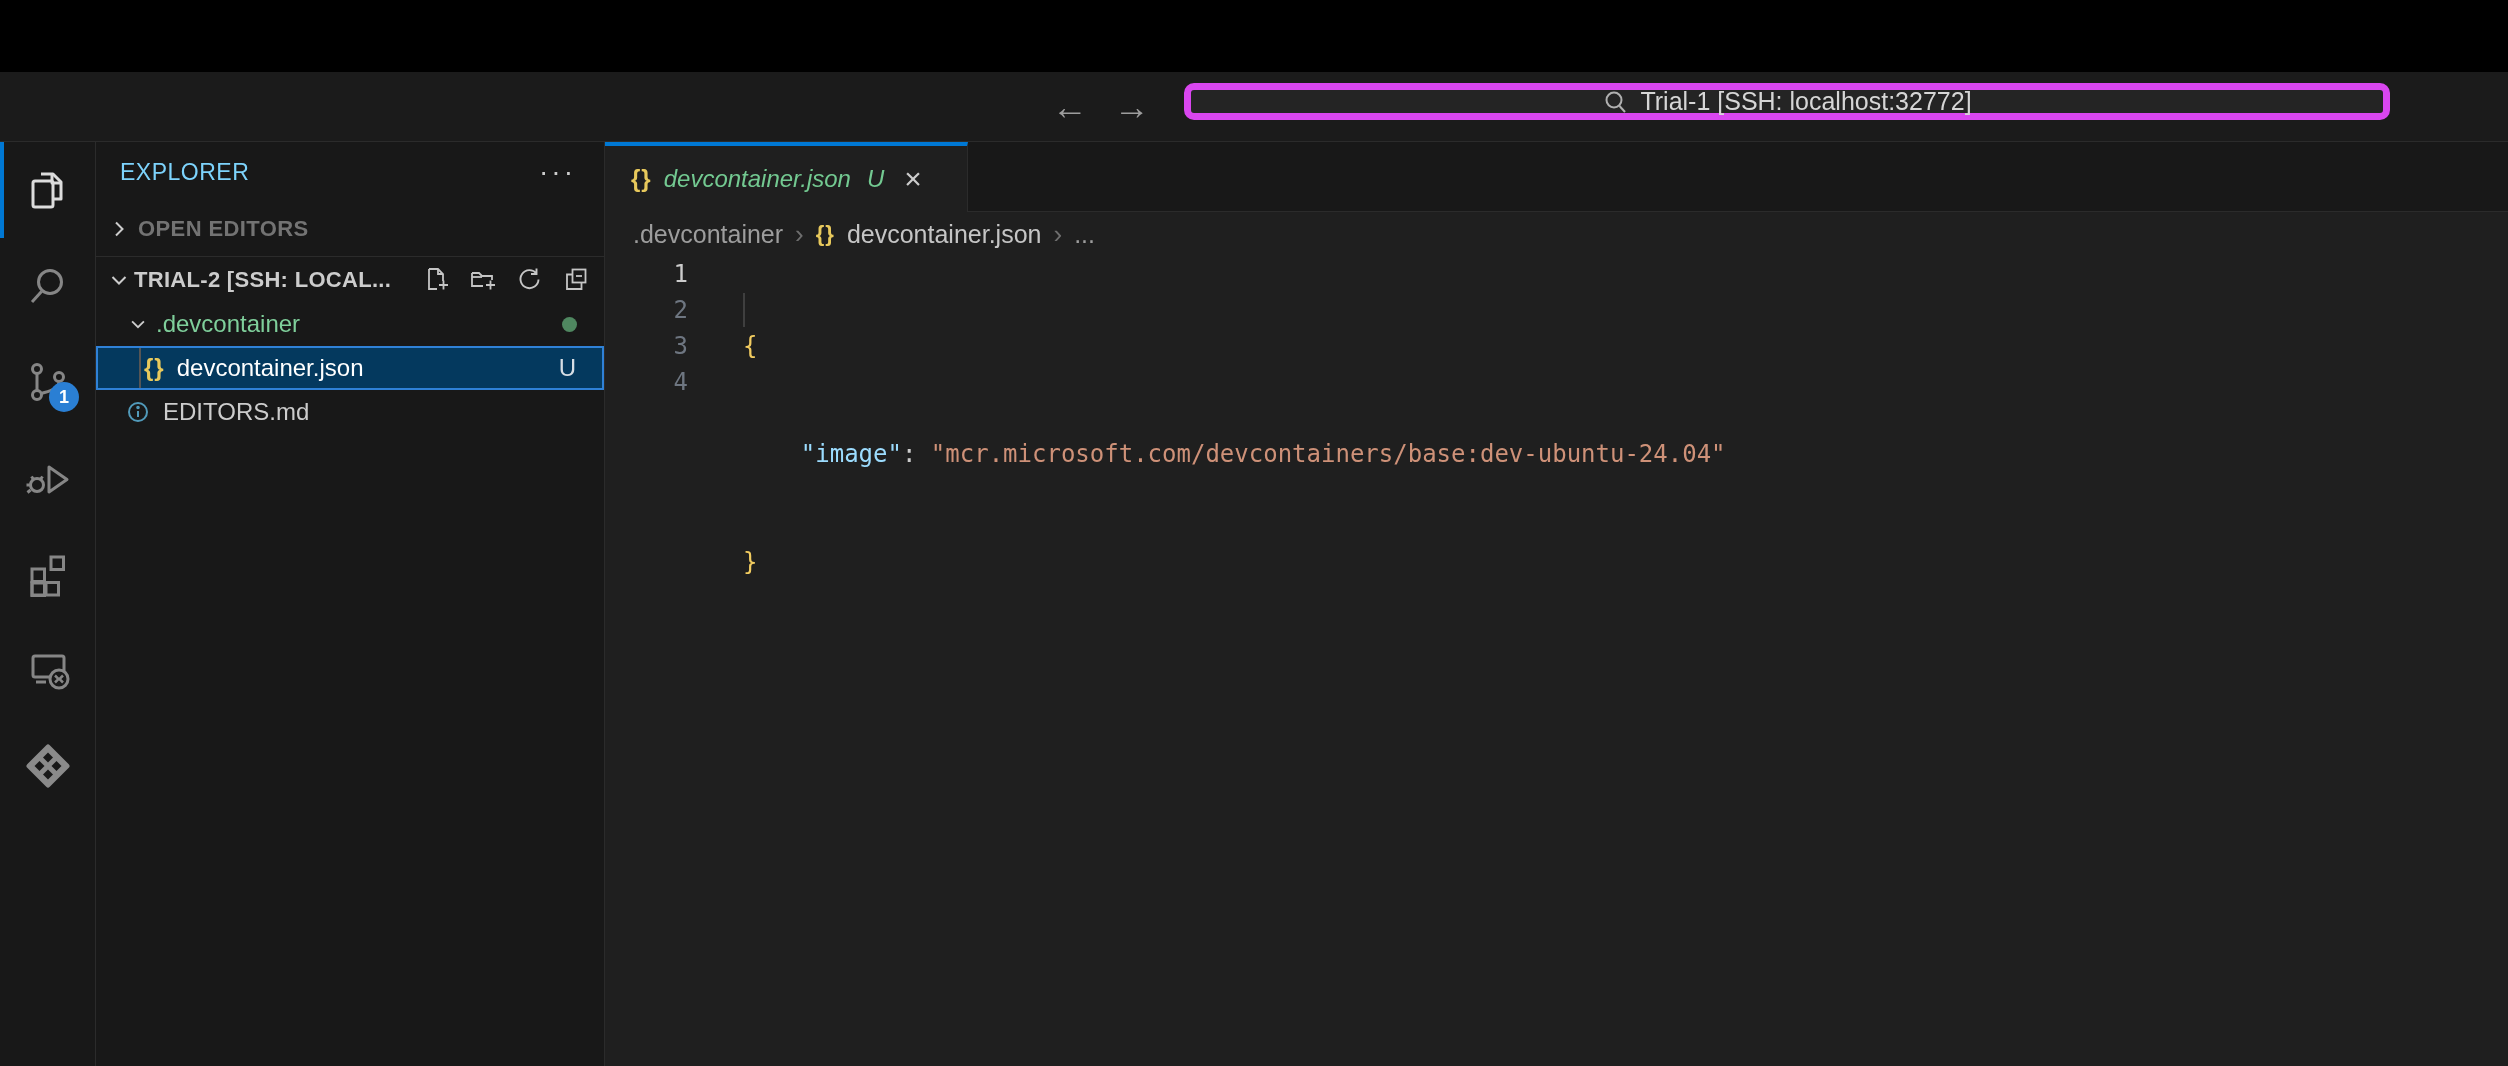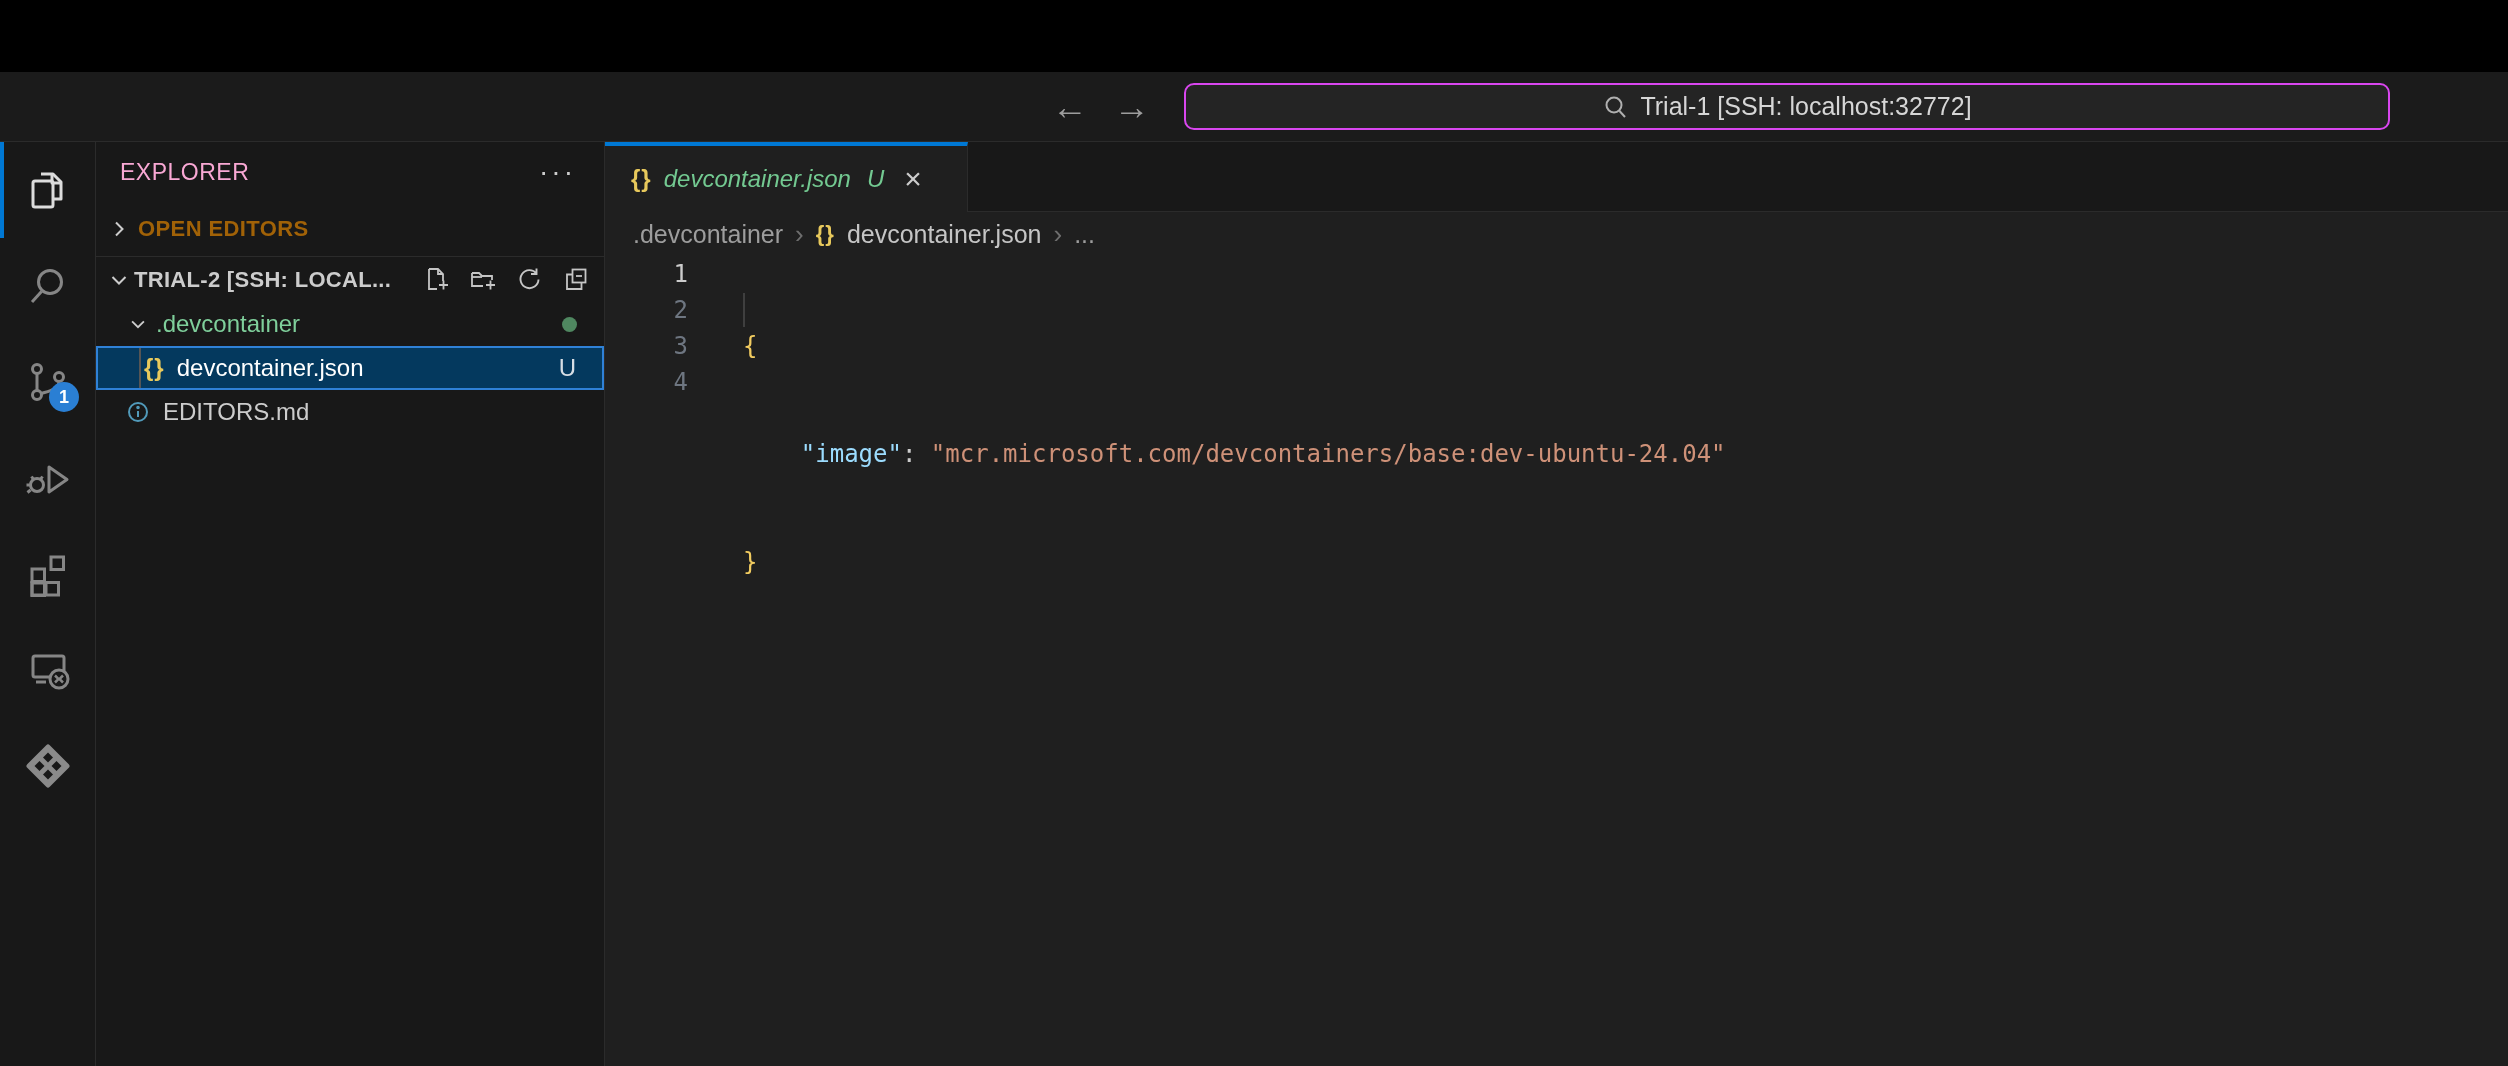--- a/index.html
+++ b/index.html
@@ -3,41 +3,41 @@
 <meta charset="utf-8">
 <style>
   * { margin:0; padding:0; box-sizing:border-box; }
   html,body { width:2508px; height:1066px; overflow:hidden; background:#1f1f1f;
               font-family:"Liberation Sans", sans-serif; -webkit-font-smoothing:antialiased; }
   .black-strip { height:72px; background:#000; }
   
   .titlebar { height:70px; background:#1b1b1b; border-bottom:1px solid #2b2b2b; position:relative; }
   .nav-arrows { position:absolute; left:1052px; top:0; height:100%; display:flex; align-items:center; gap:26px; }
   .nav-arrow { font-size:36px; color:#9d9d9d; line-height:1; cursor:default; }
-  .search-box { position:absolute; left:1184px; top:11px; width:1206px; height:47px;
-                background:#242424; border:2px solid #d946ef; border-radius:10px;
+  .search-box { position:absolute; left:1184px; top:11px; width:1206px; height:37px;
+                background:#242424; border:7px solid #d946ef; border-radius:10px;
                 display:flex; align-items:center; justify-content:center; gap:12px;
                 color:#d6d6d6; font-size:25px; }
   .search-box svg { flex:0 0 auto; }
   
   .main { display:flex; height:924px; }
   
   .activitybar { width:96px; background:#181818; border-right:1px solid #2b2b2b; }
   .ab-item { height:96px; position:relative; display:flex; align-items:center; justify-content:center; }
   .ab-item .indicator { position:absolute; left:0; top:0; width:4px; height:100%; background:#0078d4; }
   .ab-badge { position:absolute; right:16px; bottom:18px; width:30px; height:30px; border-radius:50%;
               background:#2a7fd4; color:#fff; font-size:18px; font-weight:700;
               display:flex; align-items:center; justify-content:center; }
   
   .sidebar { width:509px; background:#181818; border-right:1px solid #2b2b2b; display:flex; flex-direction:column; }
   .sidebar-header { height:60px; display:flex; align-items:center; justify-content:space-between; padding:0 28px 0 24px; }
-  .sidebar-title { color:#f9a8d4; font-size:23px; letter-spacing:.5px; }
+  .sidebar-title { color:#7dd3fc; font-size:23px; letter-spacing:.5px; }
   .more-dots { color:#cccccc; font-size:28px; letter-spacing:3px; line-height:1; }
   .open-editors { height:55px; border-bottom:1px solid #2b2b2b; display:flex; align-items:center; padding-left:12px; gap:8px;
-                  color:#a16207; font-size:22px; font-weight:700; letter-spacing:.4px; }
+                  color:#737373; font-size:22px; font-weight:700; letter-spacing:.4px; }
   .ws-header { height:45px; display:flex; align-items:center; padding:0 14px 0 12px; gap:4px; }
   .ws-label { flex:1; color:#cccccc; font-size:22px; font-weight:700; letter-spacing:.3px;
               white-space:nowrap; overflow:hidden; }
   .ws-actions { display:flex; align-items:center; gap:20px; }
   .tree { position:relative; }
   .tree-row { height:44px; display:flex; align-items:center; font-size:24px; position:relative; }
   .row-folder { padding-left:32px; gap:8px; color:#7fcf9b; }
   .row-selected { background:#04395e; border:2px solid #2f81d7; padding-left:46px; gap:12px; color:#ffffff; }
   .row-readme { padding-left:30px; gap:13px; color:#cccccc; }
   .tree-indent-guide { position:absolute; left:41px; top:0; bottom:0; width:2px; background:#555; }

